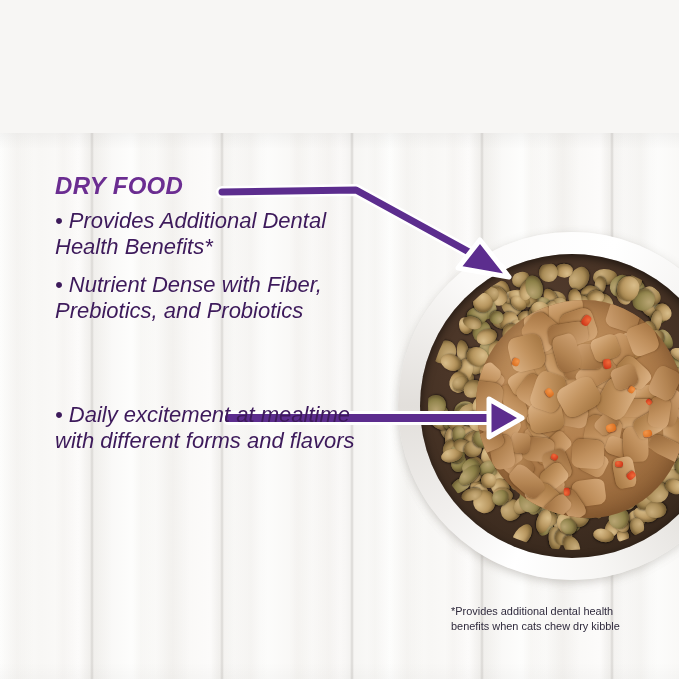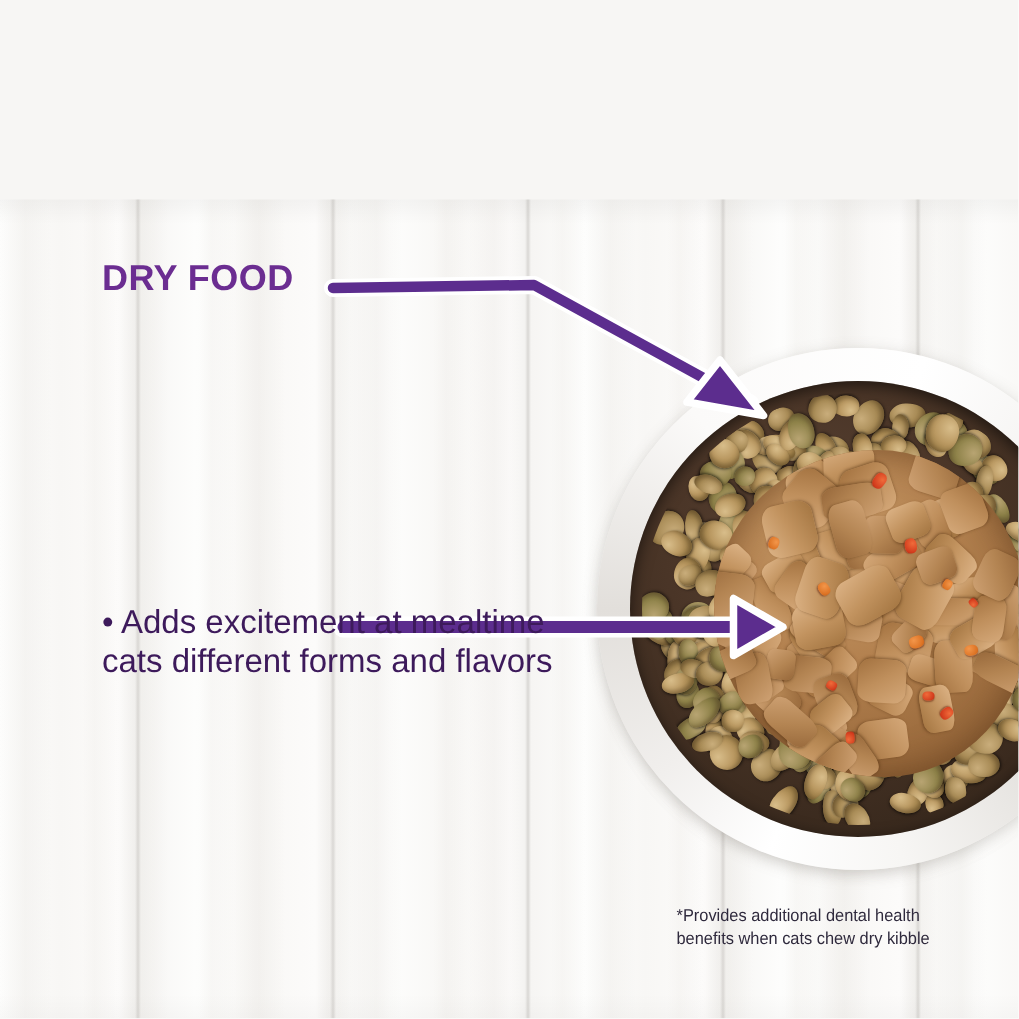--- a/index.html
+++ b/index.html
@@ -188,21 +188,22 @@
   .arrows {
     position: absolute;
     left: 0; top: 0;
     width: 679px; height: 679px;
     pointer-events: none;
   }
 
   
   .section {
     position: absolute;
-    left: 68px;
+    left: 55px;
+    font-style: italic;
   }
   .section-heading {
     color: #6b2d91;
     font-weight: bold;
     font-size: 24px;
     letter-spacing: 0.3px;
     margin: 0 0 10px 0;
     line-height: 1;
   }
   .bullet {
@@ -584,26 +585,34 @@
 
     <g>
       <line x1="229" y1="418" x2="498" y2="418" stroke="#FFFFFF" stroke-width="14" stroke-linecap="round"></line>
       <line x1="229" y1="418" x2="498" y2="418" stroke="#5C2D8E" stroke-width="8" stroke-linecap="round"></line>
       <polygon points="522,418 489,399 489,437" fill="#5C2D8E" stroke="#FFFFFF" stroke-width="5" stroke-linejoin="round"></polygon>
     </g>
   </svg>
 
   <div class="section sec-dry">
     <div class="section-heading">DRY FOOD</div>
+    <div class="bullet">
+      <span class="dot">•</span>
+      <span>Provides Additional Dental Health Benefits*</span>
+    </div>
+    <div class="bullet">
+      <span class="dot">•</span>
+      <span>Nutrient Dense with Fiber, Prebiotics, and Probiotics</span>
+    </div>
   </div>
 
   <div class="section sec-wet">
     <div class="bullet">
       <span class="dot">•</span>
-      <span>Adds excitement at mealtime cats different forms and flavors</span>
+      <span>Daily excitement at mealtime with different forms and flavors</span>
     </div>
   </div>
 
   <div class="footnote">
     <div>*Provides additional dental health</div>
     <div>benefits when cats chew dry kibble</div>
   </div>
 
 </div>
 

